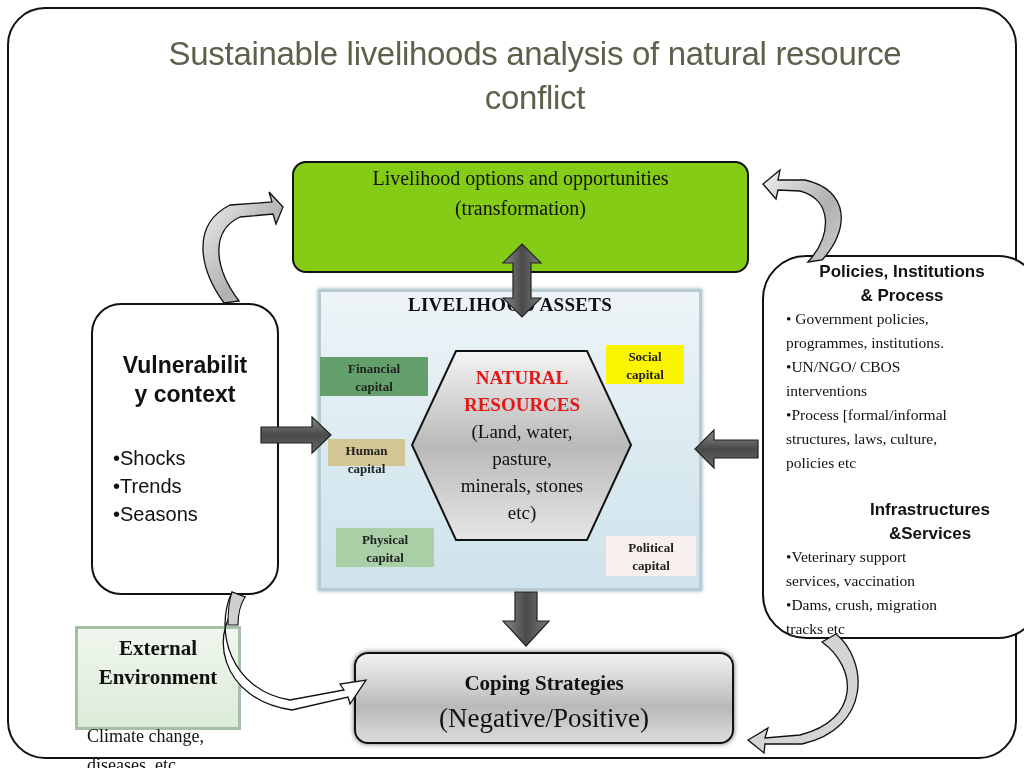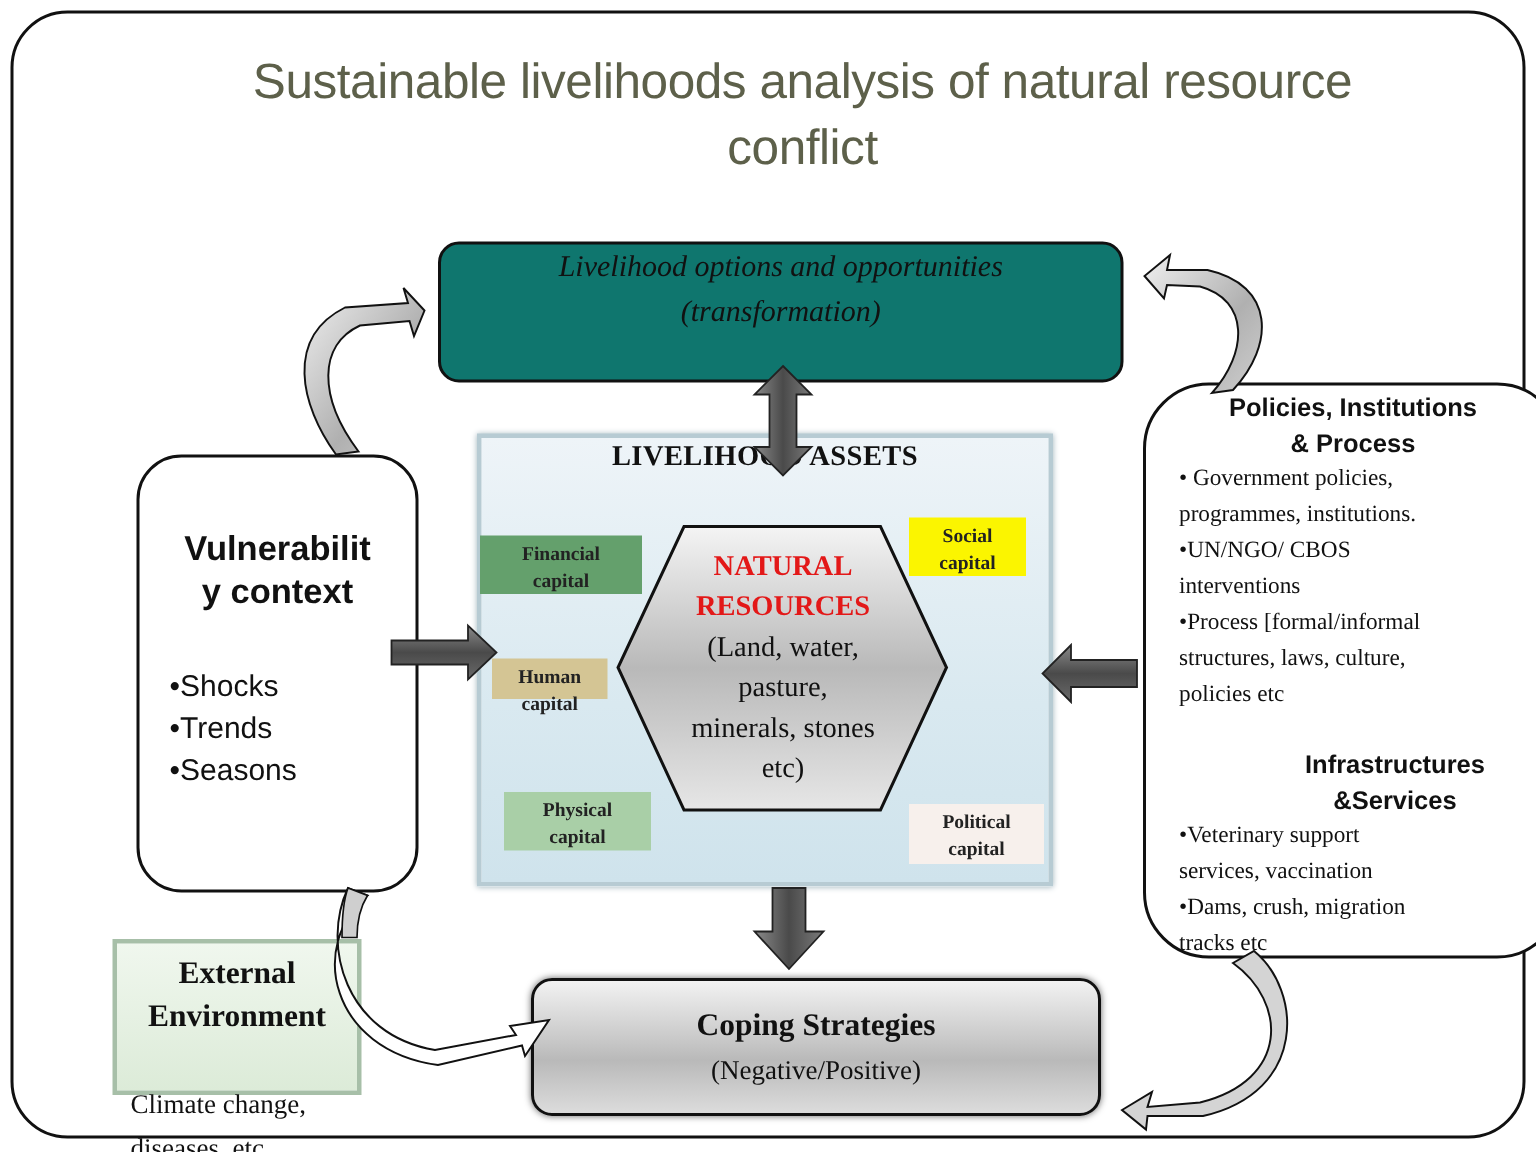--- a/index.html
+++ b/index.html
@@ -4,23 +4,23 @@
 <style>
   html, body { margin:0; padding:0; }
   body { width:1024px; height:768px; background:#ffffff; position:relative; overflow:hidden;
          font-family:"Liberation Serif", serif; }
   .slide-frame { position:absolute; left:7px; top:7px; width:1010px; height:752px;
                  border:2px solid #111; border-radius:38px; box-sizing:border-box; }
   .title { position:absolute; left:150px; top:32px; width:770px; text-align:center;
            font-family:"Liberation Sans", sans-serif; font-size:33px; line-height:44px;
            color:#5d604a; font-weight:normal; letter-spacing:-0.3px; }
   .box { position:absolute; box-sizing:border-box; }
-  .options-box { left:292px; top:161px; width:457px; height:94px; border:2px solid #111;
-                 border-radius:14px; background:#0f766e; text-align:center; font-size:20px; line-height:30px;
-                 padding-top:0px; color:#111;font-style:italic; }
+  .options-box { left:292px; top:161px; width:457px; height:112px; border:2px solid #111;
+                 border-radius:14px; background:#84cc16; text-align:center; font-size:20px; line-height:30px;
+                 padding-top:0px; color:#111; }
   .assets-panel { left:318px; top:289px; width:384px; height:302px;
                   background:linear-gradient(180deg,#eef4f8 0%, #d9e9f0 60%, #cfe3ec 100%);
                   border:3px solid #b7cbd3; box-shadow:0 0 4px #9fb3bb; }
   .assets-title { position:absolute; left:0; top:2px; width:100%; text-align:center; font-weight:bold;
                   font-size:19px; color:#111; letter-spacing:0.3px; }
   .hexagon { position:absolute; left:409px; top:349px; width:225px; height:193px; }
   .hex-text { position:absolute; left:430px; top:364px; width:184px; text-align:center; font-size:19px; line-height:27px; color:#111; }
   .hex-title { color:#e31818; font-weight:bold; font-size:19px; display:block; line-height:27px; }
   .cap { position:absolute; text-align:center; font-weight:bold; font-size:13px; line-height:18px; color:#222;
          box-sizing:border-box; padding-top:3px; }
@@ -34,21 +34,21 @@
                 font-weight:bold; font-size:23px; line-height:29px; color:#111; }
   .vuln-list { position:absolute; left:20px; top:139px; font-family:"Liberation Sans", sans-serif; font-size:20px; line-height:28px; color:#111; }
   .policies-box { left:762px; top:255px; width:280px; height:384px; border:2px solid #111; border-radius:44px; background:#fff; }
   .pol-h { position:absolute; width:100%; left:0; text-align:center; font-family:"Liberation Sans", sans-serif; font-weight:bold;
            font-size:17px; line-height:24px; color:#111; }
   .pol-text { position:absolute; left:22px; width:215px; font-size:15.5px; line-height:24px; color:#111; }
   .coping-box { left:354px; top:652px; width:380px; height:92px; border:2px solid #111; border-radius:14px;
                 background:linear-gradient(180deg,#f2f2f2 0%, #c8c8c8 45%, #b9b9b9 60%, #dcdcdc 100%);
                 box-shadow:0 0 5px #666; text-align:center; }
   .coping-title { position:absolute; top:17px; width:100%; font-weight:bold; font-size:21px; color:#111; }
-  .coping-sub { position:absolute; top:49px; width:100%; font-size:18px; color:#111; }
+  .coping-sub { position:absolute; top:49px; width:100%; font-size:27px; color:#111; }
   .external-box { left:75px; top:626px; width:166px; height:104px; border:3px solid #a7bfa8;
                   background:linear-gradient(180deg,#f0f7ee 0%,#dcebd8 100%); }
   .ext-title { position:absolute; left:75px; top:634px; width:166px; text-align:center; font-weight:bold; font-size:21px; line-height:29px; color:#111; }
   .ext-text { position:absolute; left:87px; top:695px; width:160px; font-size:18px; line-height:29px; color:#111;margin-top:27px; }
   svg.arrows { position:absolute; left:0; top:0; }
 </style>
 </head>
 <body>
 
 <div class="slide-frame"></div>

